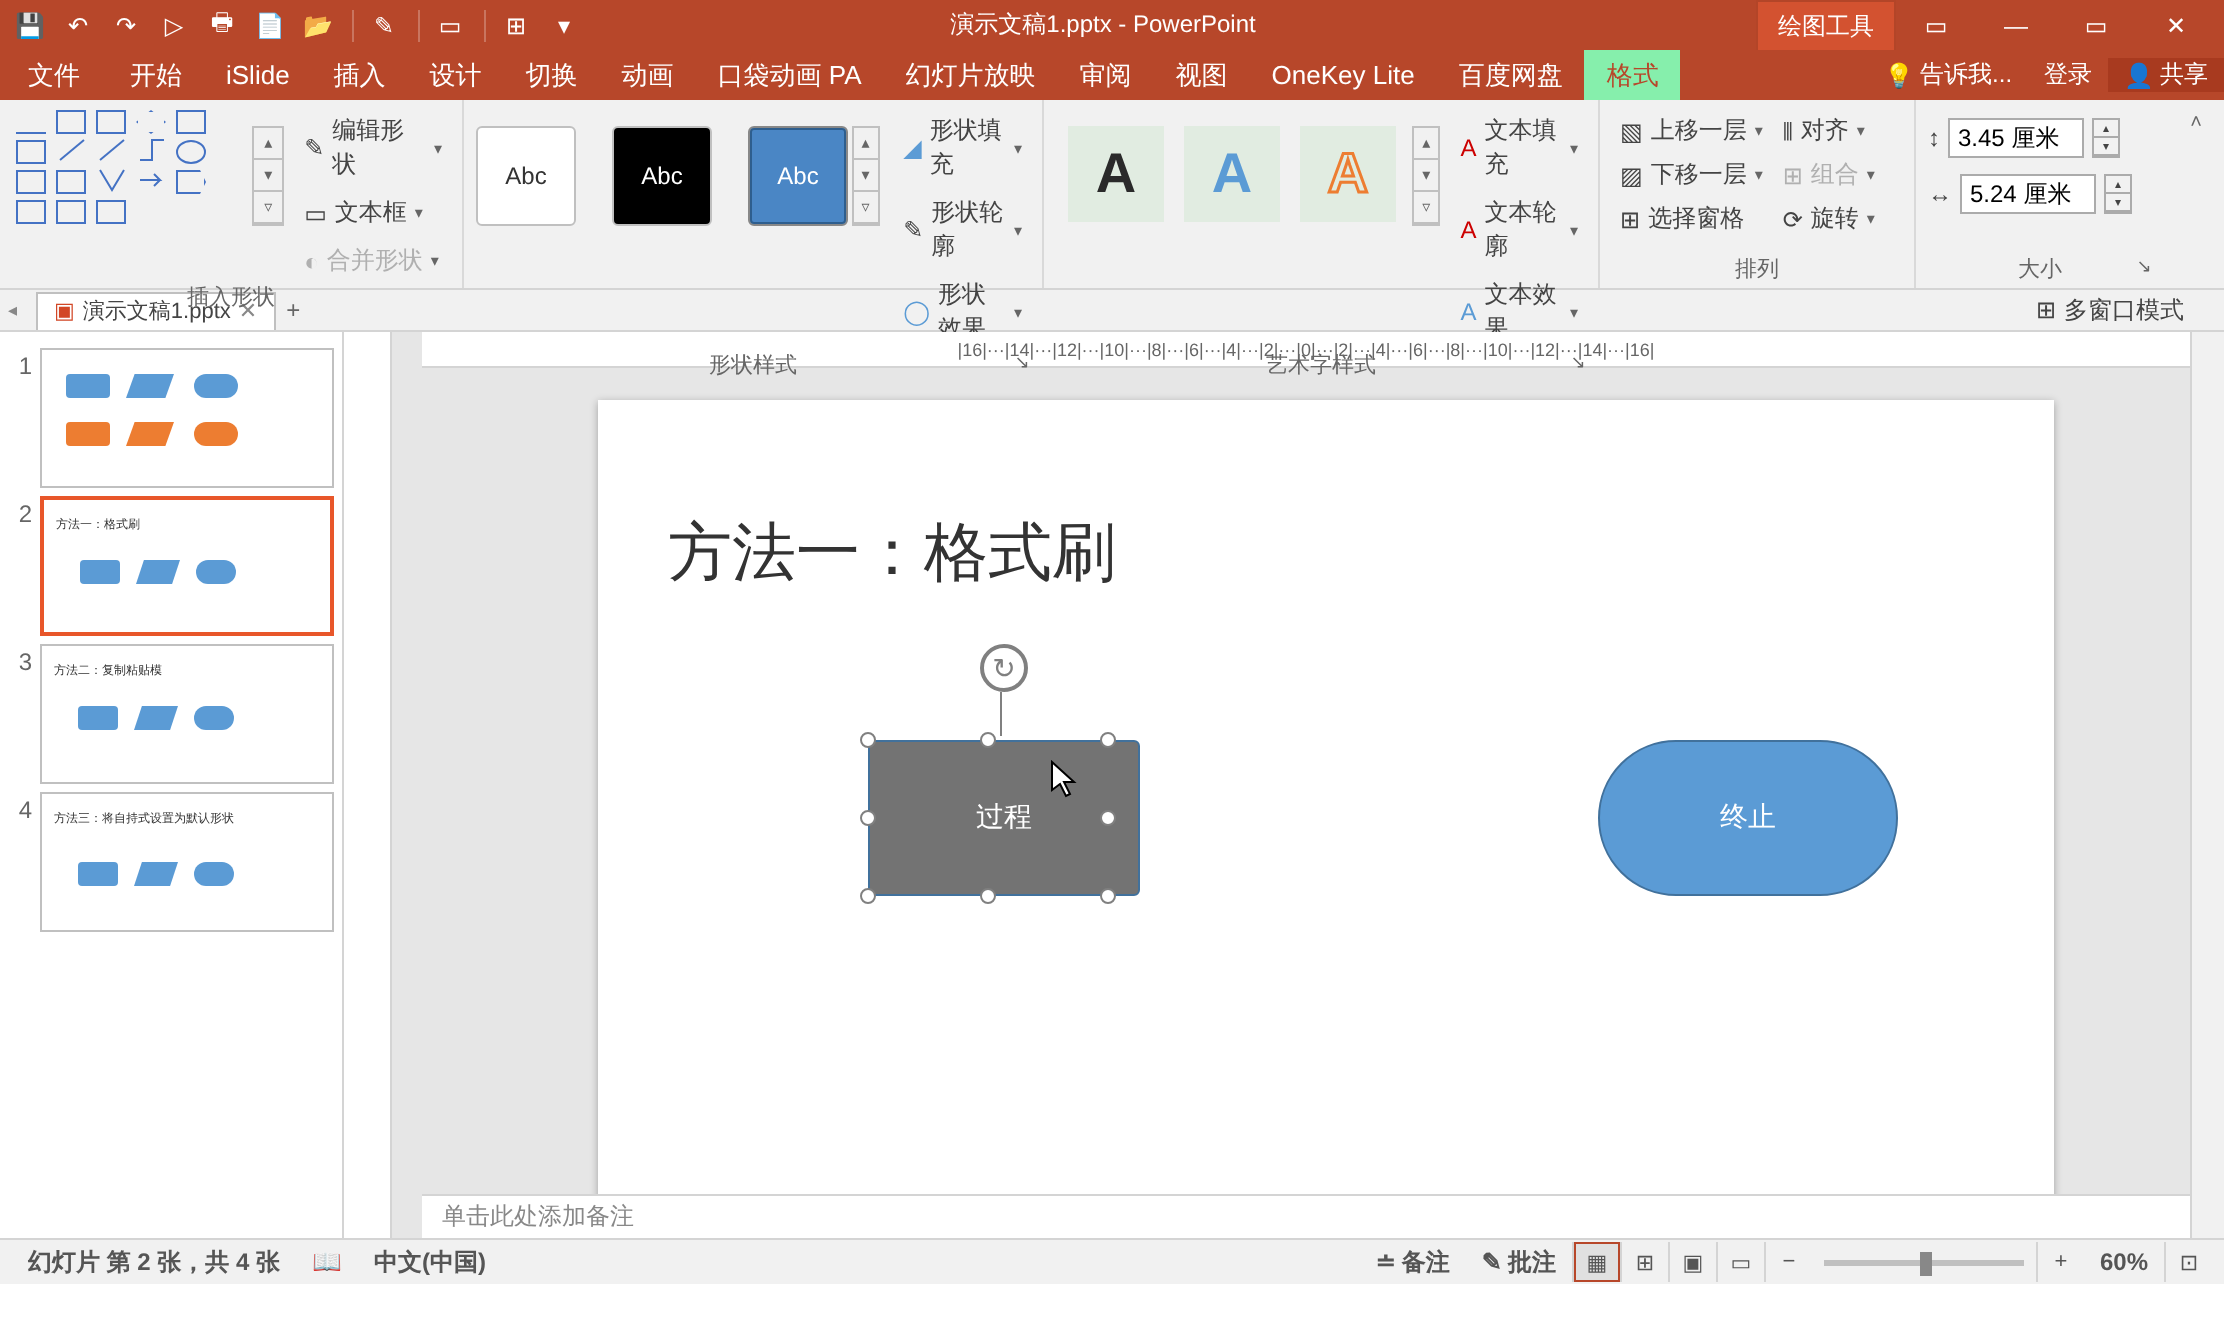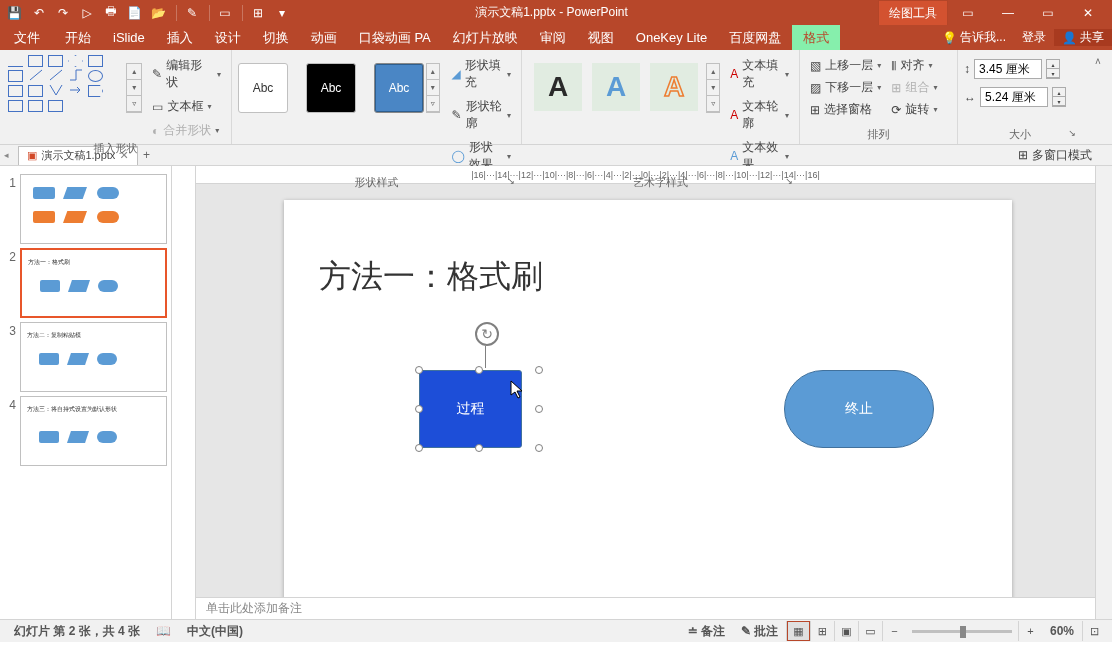--- a/index.html
+++ b/index.html
@@ -54,27 +54,27 @@
 .ftab .x{ color:#888;}
 .newtab{ width:18px;display:flex;align-items:center;justify-content:center;color:#666;}
 .tabbar .right{ margin-left:auto;display:flex;align-items:center;gap:4px;font-size:12px;}
 .work{ height:453px; display:flex; background:#e6e6e6;}
 .thumbs{ width:172px; background:#fff; border-right:1px solid #d4d4d4; overflow:auto; padding-top:6px;}
 .th{ display:flex; padding:2px 4px; align-items:flex-start;}
 .th .num{ width:16px; text-align:right; padding-right:4px; font-size:12px; color:#666; padding-top:2px;}
 .th .mini{ flex:1; height:70px; background:#fff; border:1px solid #c0c0c0;}
 .th.active .mini{ border:2px solid #e8562a;}
 .vruler{ width:24px; background:#fff; border-right:1px solid #d4d4d4; position:relative; overflow:hidden;}
-.canvaswrap{ flex:1; display:flex; flex-direction:column;}
+.canvaswrap{ flex:1; display:flex; flex-direction:column;padding-left:15px;}
 .hruler{ height:18px; background:#fff; border-bottom:1px solid #d4d4d4; font-size:9px; color:#666; display:flex;align-items:center;justify-content:center;white-space:pre;}
 .canvas-area{ flex:1; position:relative; overflow:hidden;}
 .slide{ position:absolute; left:88px; top:16px; width:728px; height:408px; background:#fff; box-shadow:0 1px 4px rgba(0,0,0,0.3);}
 .slide .heading{ position:absolute; left:35px; top:55px; font-size:32px; color:#333;}
 .shape{ position:absolute; display:flex; align-items:center; justify-content:center; font-size:14px; color:#fff;}
-.shape.rect{ left:135px; top:170px; width:103px; height:78px; background:#1d4ed8; border:1px solid #41719c; border-radius:3px;}
+.shape.rect{ left:135px; top:170px; width:136px; height:78px; background:#737373; border:1px solid #41719c; border-radius:3px;}
 .shape.para{ left:304px; top:170px; width:160px; height:78px; background:#5b9bd5;border:1px solid #41719c; clip-path:polygon(22% 0,100% 0,78% 100%,0 100%);}
 .shape.term{ left:500px; top:170px; width:150px; height:78px; background:#5b9bd5;border:1px solid #41719c; border-radius:40px;}
 .sel-handle{ width:8px;height:8px;background:#fff;border:1px solid #808080;border-radius:50%;position:absolute;}
 .rot-handle{ position:absolute; left:191px; top:122px; width:24px;height:24px;border:2px solid #808080;border-radius:50%;display:flex;align-items:center;justify-content:center;}
 .rot-handle::after{content:"↻";font-size:14px;color:#808080;}
 .rot-line{ position:absolute; left:201px; top:146px; width:0; height:22px; border-left:1px solid #808080;}
 .cursor{ position:absolute; left:226px; top:180px; font-size:16px; color:#000; z-index:5;}
 .notes{ height:22px; background:#fff; border-top:1px solid #d4d4d4; display:flex;align-items:center;padding:0 10px;color:#888;}
 .vscroll{ width:17px; background:#f1f1f1;border-left:1px solid #d4d4d4;}
 .status{ height:23px; background:#f1f1f1; border-top:1px solid #d4d4d4; display:flex;align-items:center;padding:0 6px;font-size:12px;color:#555;}

